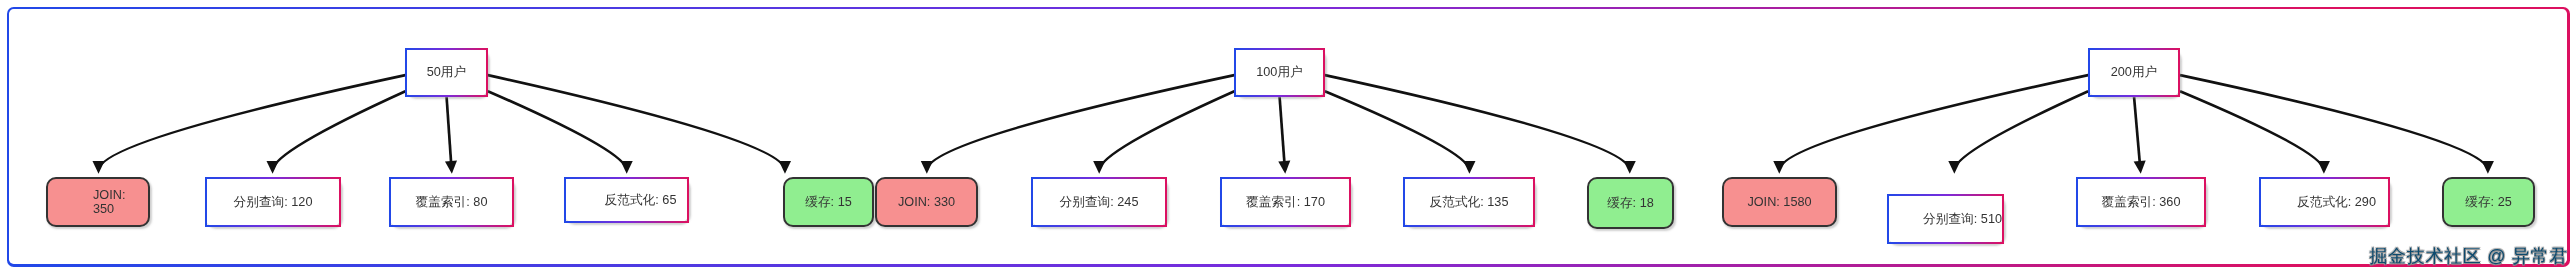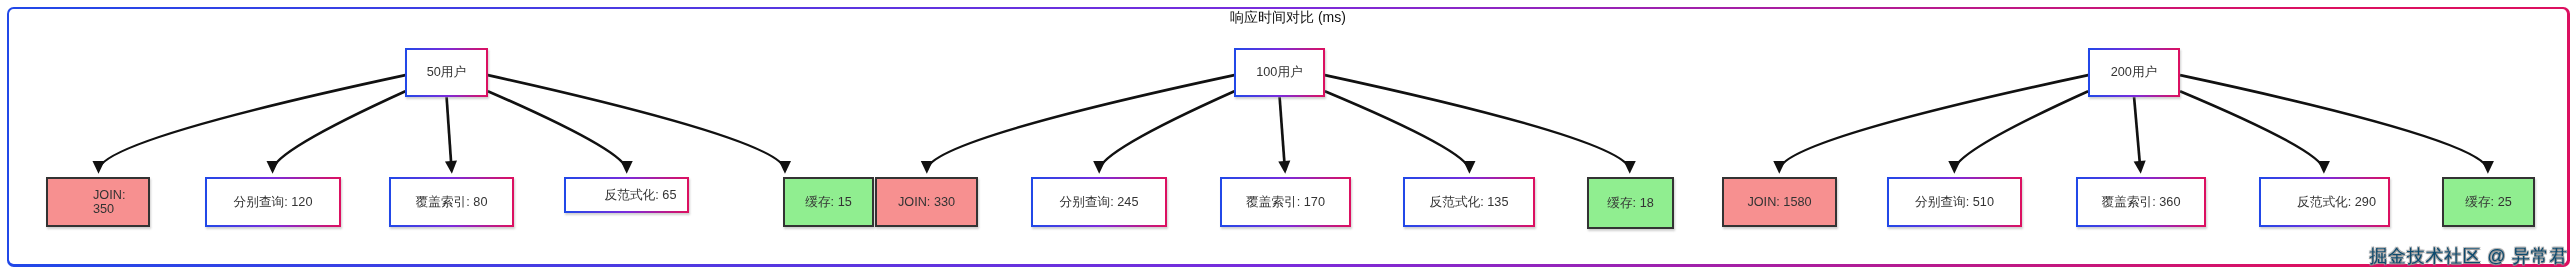--- a/index.html
+++ b/index.html
@@ -27,20 +27,21 @@
   .title{
     position:absolute;left:0;top:8.7px;width:2576px;text-align:center;
     font-size:14px;color:var(--c-title);z-index:5;
   }
   .arrow-layer{position:absolute;left:0;top:0;width:2576px;height:277px;z-index:2;}
   .node{
     position:absolute;display:flex;align-items:center;justify-content:center;
     box-sizing:border-box;font-size:12.7px;color:var(--c-text);z-index:3;
     background:var(--c-nodefill);
     box-shadow:1.3px 2px 2px rgba(120,120,120,0.35);
+    border-radius:10px;
   }
   .grad-border{
     border:2px solid;
     border-image:linear-gradient(90deg,var(--c-blue),var(--c-purple),var(--c-crimson)) 1;
   }
   .leaf-bad{background:var(--c-join);border:2px solid var(--c-darkb);}
   .leaf-good{background:var(--c-cache);border:2px solid var(--c-darkb);}
   .watermark{
     position:absolute;right:8px;top:244px;z-index:6;
     font-size:18px;letter-spacing:0.7px;color:#0c4a6e;
@@ -49,21 +50,20 @@
   }
 </style>
 </head>
 <body>
 
 <div class="canvas">
   <div class="frame">
     <div class="frame-inner"></div>
   </div>
 
-  <div class="title">响应时间对比 (ms)</div>
 
   <svg class="arrow-layer" id="arrow-svg" width="2576" height="277" viewBox="0 0 3840 413" xmlns="http://www.w3.org/2000/svg">
     <defs>
       <marker id="arrowhead" markerUnits="userSpaceOnUse" markerWidth="24" markerHeight="24" refX="16" refY="11" orient="auto">
         <path d="M2,2 L21,11 L2,20 Z" fill="#111111"></path>
       </marker>
     </defs>
   <path d="M 604,112 Q 146.5,210 146.5,254" fill="none" stroke="#111111" stroke-width="4" marker-end="url(#arrowhead)"></path>
       <path d="M 604,136 Q 406,226 406,254" fill="none" stroke="#111111" stroke-width="4" marker-end="url(#arrowhead)"></path>
       <path d="M 665.5,145 L 673,254" fill="none" stroke="#111111" stroke-width="4" marker-end="url(#arrowhead)"></path>
@@ -87,21 +87,21 @@
       </div>
       <div class="node leaf-bad" style="left: 46px; top: 177px; width: 104px; height: 50px; padding-left: 45px;">
         <span>JOIN: 350</span>
       </div>
       <div class="node grad-border" style="left: 205px; top: 177px; width: 136px; height: 50px;">
         <span>分别查询: 120</span>
       </div>
       <div class="node grad-border" style="left: 389px; top: 177px; width: 125px; height: 50px;">
         <span>覆盖索引: 80</span>
       </div>
-      <div class="node grad-border" style="left: 564px; top: 177px; width: 125px; height: 36px; padding-left: 28px;">
+      <div class="node grad-border" style="left: 564px; top: 177px; width: 125px; height: 46px; padding-left: 28px;">
         <span>反范式化: 65</span>
       </div>
       <div class="node leaf-good" style="left: 739px; top: 177px; width: 91px; height: 50px; margin-left: 44px;">
         <span>缓存: 15</span>
       </div>
       <div class="node grad-border" style="left: 1234px; top: 48px; width: 91px; height: 49px;">
         <span>100用户</span>
       </div>
       <div class="node leaf-bad" style="left: 875px; top: 177px; width: 103px; height: 50px;">
         <span>JOIN: 330</span>
@@ -117,21 +117,21 @@
       </div>
       <div class="node leaf-good" style="left: 1587px; top: 177px; width: 87px; height: 52px;">
         <span>缓存: 18</span>
       </div>
       <div class="node grad-border" style="left: 2088px; top: 48px; width: 92px; height: 49px;">
         <span>200用户</span>
       </div>
       <div class="node leaf-bad" style="left: 1722px; top: 177px; width: 115px; height: 50px;">
         <span>JOIN: 1580</span>
       </div>
-      <div class="node grad-border" style="left: 1887px; top: 177px; width: 135px; height: 50px;">
+      <div class="node grad-border" style="left: 1887px; top: 194px; width: 117px; height: 50px; justify-content: flex-end;">
         <span>分别查询: 510</span>
       </div>
       <div class="node grad-border" style="left: 2076px; top: 177px; width: 130px; height: 50px;">
         <span>覆盖索引: 360</span>
       </div>
       <div class="node grad-border" style="left: 2259px; top: 177px; width: 131px; height: 50px; padding-left: 24px;">
         <span>反范式化: 290</span>
       </div>
       <div class="node leaf-good" style="left: 2442px; top: 177px; width: 93px; height: 50px;">
         <span>缓存: 25</span>

